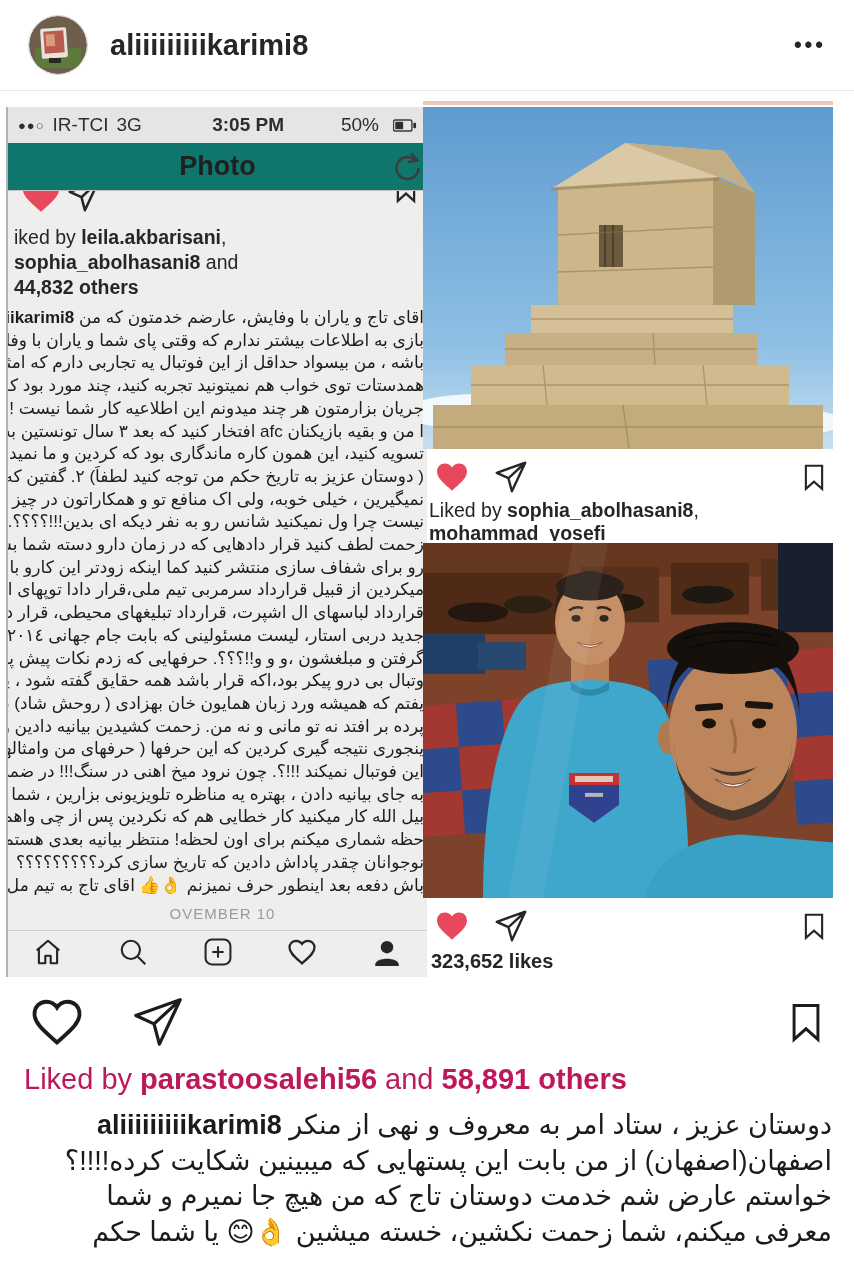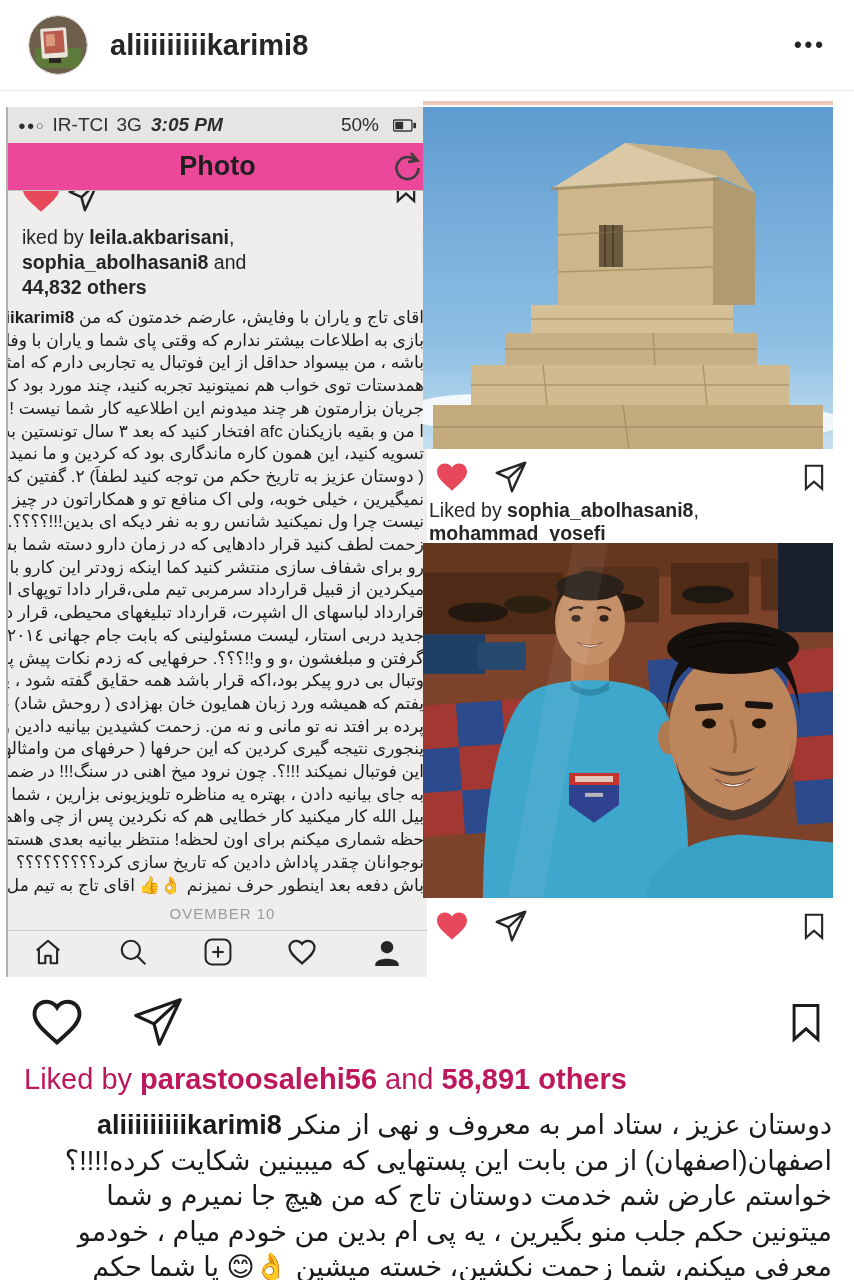--- a/index.html
+++ b/index.html
@@ -17,32 +17,32 @@
 
   
   .collage{position:relative;height:886px;background:#ffffff;overflow:hidden;}
 
   
   .phone{position:absolute;left:6px;top:16px;width:421px;height:870px;background:#f0eeec;
          overflow:hidden;border-left:2px solid #b5b1ae;box-sizing:border-box;}
   .p-status{height:36px;background:#e7e5e3;display:flex;align-items:center;padding:0 10px;
             font-size:19px;color:#2e2e2e;box-sizing:border-box;}
   .p-status .left{flex:1;display:flex;align-items:center;gap:8px;white-space:nowrap;}
-  .p-status .mid{flex:1;text-align:left;font-weight:600;white-space:nowrap;font-style:italic;}
+  .p-status .mid{flex:1;text-align:right;font-weight:600;white-space:nowrap;}
   .p-status .right{flex:1;display:flex;align-items:center;justify-content:flex-end;gap:14px;white-space:nowrap;}
   .sig-dots{font-size:13px;letter-spacing:1px;}
-  .p-nav{height:47px;background:#ec4899;border-bottom:1px solid #c6c4c2;position:relative;
+  .p-nav{height:47px;background:#0f766e;border-bottom:1px solid #c6c4c2;position:relative;
          display:flex;align-items:center;justify-content:center;}
   .p-nav-title{font-size:27px;font-weight:700;color:#1f1f1f;}
   .p-nav-reload{position:absolute;right:6px;top:8px;}
   .p-cliprow{height:32px;position:relative;overflow:hidden;}
   .p-cliprow .ph-heart{position:absolute;left:10px;top:-18px;}
   .p-cliprow .ph-plane{position:absolute;left:58px;top:-14px;}
   .p-cliprow .ph-book{position:absolute;right:6px;top:-22px;}
-  .p-liked{padding:2px 10px 0 14px;font-size:19.5px;line-height:25px;color:#262626;}
+  .p-liked{padding:2px 10px 0 6px;font-size:19.5px;line-height:25px;color:#262626;}
   .p-liked b{font-weight:700;}
   .p-text{margin-top:7px;}
   .p-line{direction:rtl;white-space:nowrap;overflow:hidden;text-align:right;
           font-size:17px;line-height:22.7px;color:#1d1d1d;padding-right:3px;}
   .p-line .u{font-weight:700;direction:ltr;unicode-bidi:embed;}
   .p-date{margin:8px 0 0 10px;font-size:15px;color:#9b9b9b;letter-spacing:1px;text-align:center;}
   .p-tabdiv{height:1px;background:#cfcdcb;margin-top:8px;}
   .p-tabs{height:42px;display:flex;align-items:center;justify-content:space-between;padding:0 24px;}
 
   
@@ -347,20 +347,21 @@
       <div class="gap"></div>
       <svg width="36" height="36" viewBox="0 0 24 24">
         <path d="M21.5 2.5 L2.5 9.2 L10.3 12.8 L12.6 21.5 Z M21.5 2.5 L10.3 12.8" fill="none" stroke="#262626" stroke-width="1.6" stroke-linejoin="round"></path>
       </svg>
       <div class="spacer"></div>
       <svg width="30" height="36" viewBox="0 0 24 24">
         <path d="M5.5 3 h13 v18.5 l-6.5-5.8 -6.5 5.8 z" fill="none" stroke="#262626" stroke-width="1.7"></path>
       </svg>
     </div>
 
+    <div class="r-likes">323,652 likes</div>
   </div>
 </div>
 
 <div class="actions">
   <svg width="58" height="54" viewBox="0 0 24 24">
     <path d="M12 21.1C7 16.6 2 12.9 2 8.4 2 5.3 4.3 3 7.3 3c1.9 0 3.7 1 4.7 2.6C13 4 14.8 3 16.7 3 19.7 3 22 5.3 22 8.4c0 4.5-5 8.2-10 12.7z" fill="none" stroke="#1c1c1c" stroke-width="1.7"></path>
   </svg>
   <div class="gap"></div>
   <svg width="56" height="56" viewBox="0 0 24 24">
     <path d="M21.5 2.5 L2.5 9.2 L10.3 12.8 L12.6 21.5 Z M21.5 2.5 L10.3 12.8" fill="none" stroke="#1c1c1c" stroke-width="1.4" stroke-linejoin="round"></path>
@@ -376,16 +377,15 @@
 </div>
 
 <div class="caption">
   <div class="c-line">
     <span>دوستان عزیز ، ستاد امر به معروف و نهی از منکر</span>
     <span class="c-user">aliiiiiiiiikarimi8</span>
   </div>
   <div>
       <div class="c-line">اصفهان(اصفهان) از من بابت این پستهایی که میبینین شکایت کرده!!!!؟</div>
       <div class="c-line">خواستم عارض شم خدمت دوستان تاج که من هیچ جا نمیرم و شما</div>
-      <div class="c-line">میتونین حکم جلب منو بگیرین ، یه پی ام بدین من خودم میام ، خودمو</div>
       <div class="c-line">معرفی میکنم، شما زحمت نکشین، خسته میشین 👌😊 یا شما حکم</div>
     </div>
 </div>
 
 </body></html>

